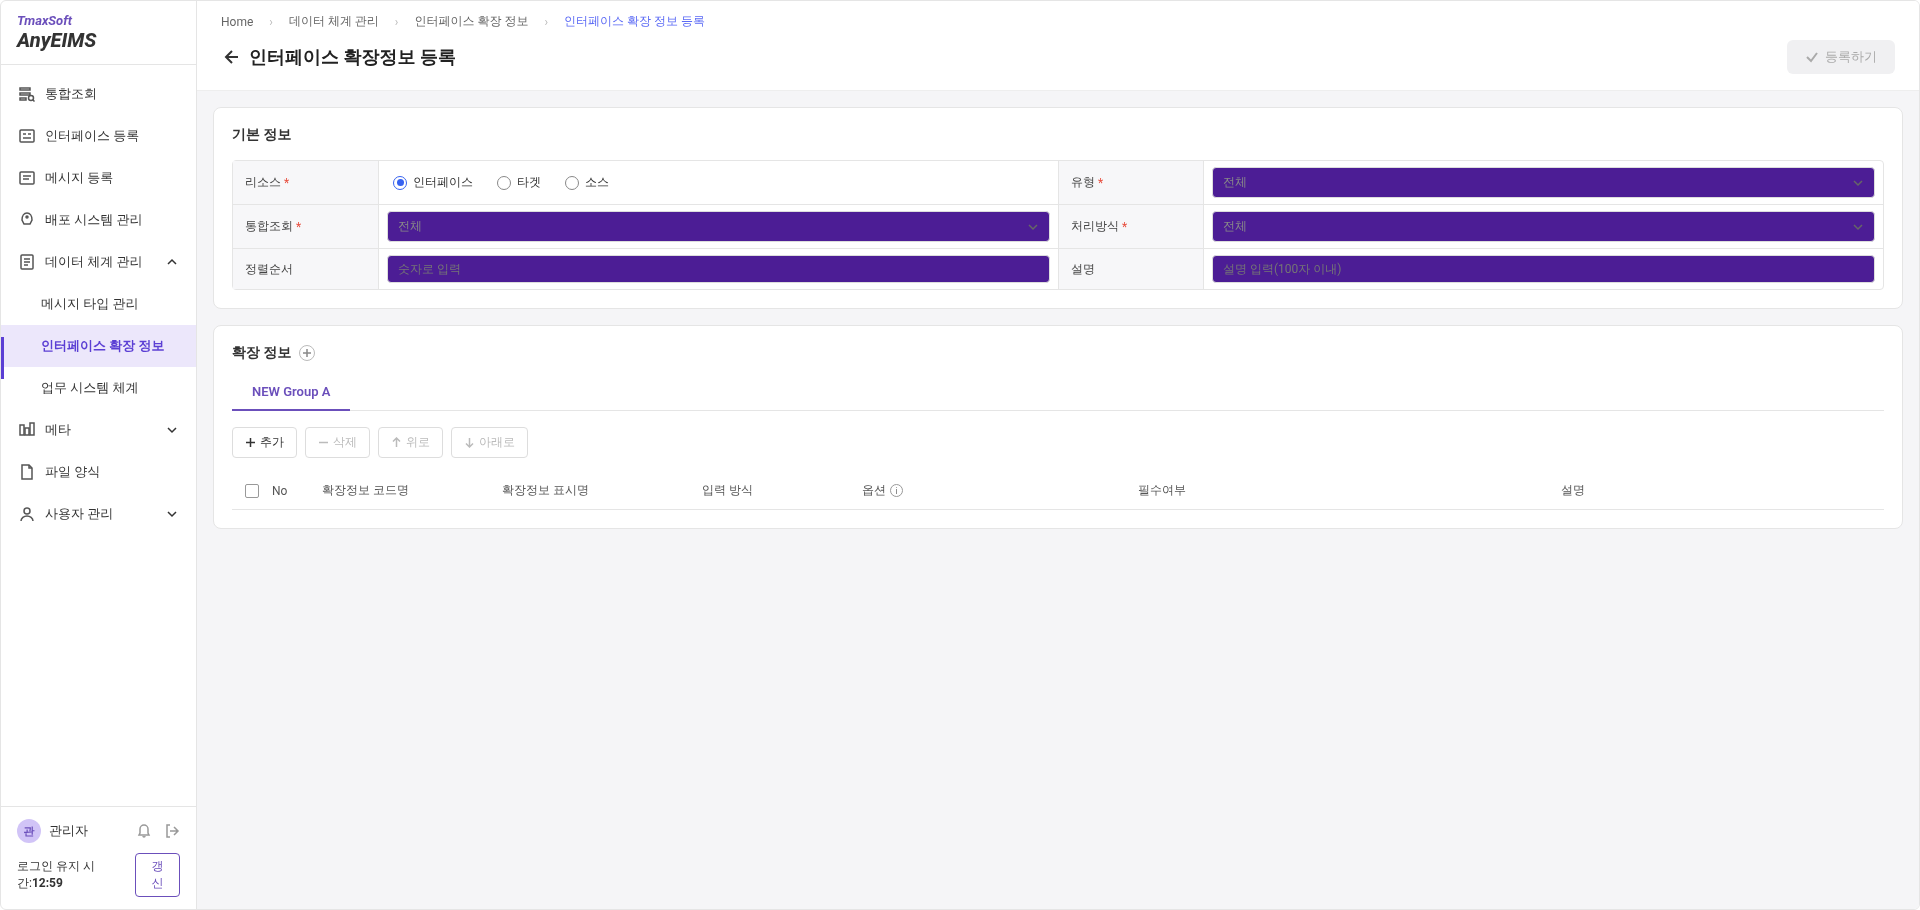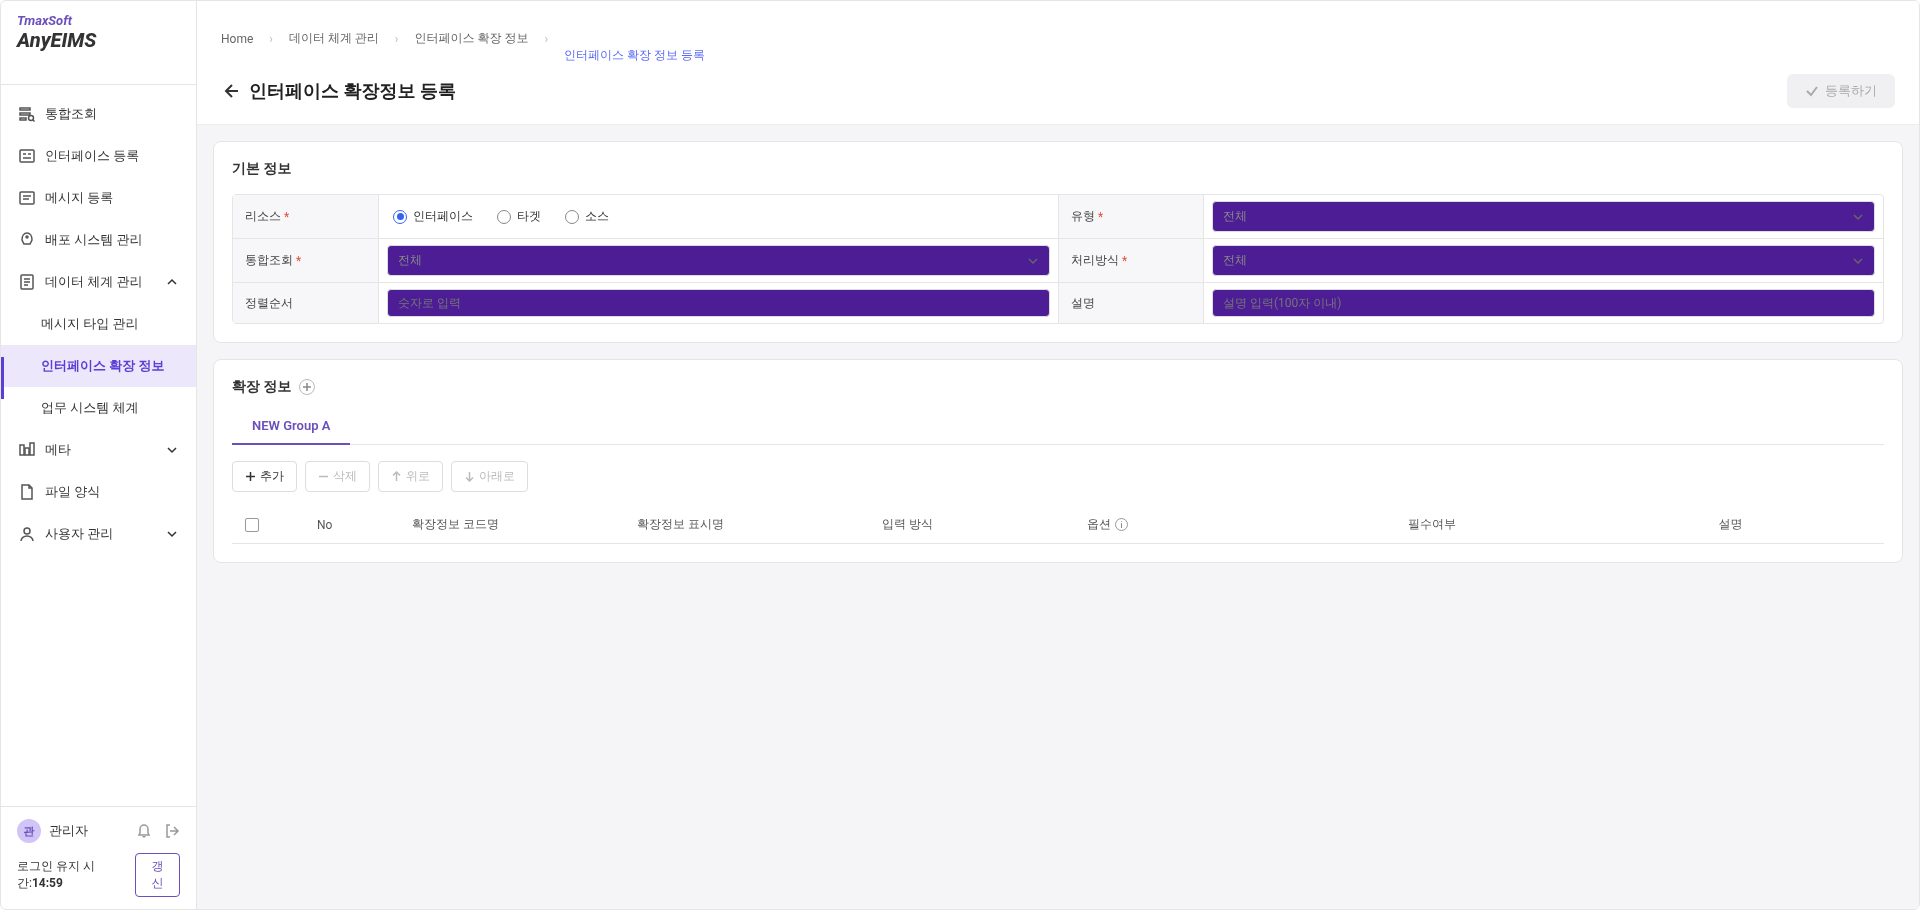--- a/index.html
+++ b/index.html
@@ -1,21 +1,21 @@
 <!DOCTYPE html>
 <html><head>
   <meta charset="utf-8">
   <style>
     * { margin: 0; padding: 0; box-sizing: border-box; font-family: -apple-system, BlinkMacSystemFont, "Segoe UI", Roboto, sans-serif; }
     body { background: #fff; color: #333; font-size: 13px; }
     .app { display: flex; height: 910px; border: 1px solid #e5e5e5; border-radius: 6px; overflow: hidden; }
     
     
     .sidebar { width: 196px; border-right: 1px solid #e5e5e5; display: flex; flex-direction: column; }
-    .logo-area { padding: 12px 16px 32px; border-bottom: 1px solid #e5e5e5; }
+    .logo-area { padding: 12px 16px 12px; border-bottom: 1px solid #e5e5e5; }
     .logo-brand { color: #6b4fbb; font-size: 13px; font-weight: 700; font-style: italic; }
     .logo-title { color: #333; font-size: 20px; font-weight: 800; font-style: italic; }
     .nav { flex: 1; overflow-y: auto; padding-top: 8px; }
     .nav-item { display: flex; align-items: center; gap: 10px; padding: 12px 18px; cursor: pointer; color: #333; font-size: 13px; position: relative; }
     .nav-item.expandable { justify-content: space-between; }
     .nav-item-left { display: flex; align-items: center; gap: 10px; }
     .nav-icon { width: 16px; height: 16px; display: inline-flex; align-items: center; justify-content: center; color: #555; }
     .nav-sub { padding-left: 40px; padding-top: 12px; padding-bottom: 12px; cursor: pointer; font-size: 13px; }
     .nav-sub.active { background: #ece7fb; color: #5b3fd4; font-weight: 600; }
     .nav-sub.active::before { content: ''; position: absolute; left: 0; width: 3px; height: 100%; background: #5b3fd4; }
@@ -29,21 +29,21 @@
     .avatar { width: 24px; height: 24px; border-radius: 50%; background: #d1c4f7; color: #6b4fbb; display: flex; align-items: center; justify-content: center; font-size: 11px; font-weight: 600; }
     .user-icons { display: flex; gap: 12px; color: #999; }
     .session-row { display: flex; align-items: center; justify-content: space-between; font-size: 12px; }
     .refresh-btn { border: 1px solid #6b4fbb; color: #6b4fbb; background: #fff; border-radius: 4px; padding: 4px 10px; font-size: 12px; cursor: pointer; }
     
     
     .main { flex: 1; background: #f5f5f7; display: flex; flex-direction: column; overflow: hidden; }
     .main-header { background: #fff; padding: 12px 24px 16px; border-bottom: 1px solid #eee; }
     .breadcrumb { display: flex; align-items: center; gap: 16px; font-size: 12px; color: #666; margin-bottom: 10px; }
     .breadcrumb .crumb { color: #666; }
-    .breadcrumb .crumb.active { color: #5b6af5; margin-top: 34px; }
+    .breadcrumb .crumb.active { color: #5b6af5; }
     .breadcrumb .sep { color: #bbb; }
     .title-row { display: flex; align-items: center; justify-content: space-between; }
     .title-left { display: flex; align-items: center; gap: 10px; }
     .back-icon { width: 18px; height: 18px; cursor: pointer; }
     .page-title { font-size: 18px; font-weight: 700; color: #222; }
     .register-btn { background: #f0f0f2; color: #aaa; border: none; border-radius: 6px; padding: 8px 18px; font-size: 13px; display: flex; align-items: center; gap: 6px; cursor: not-allowed; }
     
     .main-body { flex: 1; padding: 16px; overflow-y: auto; }
     
     
@@ -76,21 +76,21 @@
     .tabs { display: flex; border-bottom: 1px solid #e5e5e5; margin-bottom: 16px; }
     .tab { padding: 10px 20px; font-size: 13px; cursor: pointer; }
     .tab.active { color: #6b4fbb; font-weight: 600; border-bottom: 2px solid #6b4fbb; margin-bottom: -1px; }
     
     .action-row { display: flex; gap: 8px; margin-bottom: 14px; }
     .action-btn { border: 1px solid #ddd; background: #fff; border-radius: 4px; padding: 6px 12px; font-size: 12px; display: flex; align-items: center; gap: 4px; cursor: pointer; color: #333; }
     .action-btn.disabled { color: #bbb; cursor: not-allowed; }
     
     
     .data-table { width: 100%; }
-    .table-head { display: grid; grid-template-columns: 40px 50px 180px 200px 160px 200px 200px 1fr; padding: 10px 0; border-bottom: 1px solid #e5e5e5; font-size: 12px; color: #555; gap: 45px; }
+    .table-head { display: grid; grid-template-columns: 40px 50px 180px 200px 160px 200px 200px 1fr; padding: 10px 0; border-bottom: 1px solid #e5e5e5; font-size: 12px; color: #555; }
     .th { display: flex; align-items: center; gap: 4px; }
     .checkbox { width: 14px; height: 14px; border: 1.5px solid #999; border-radius: 2px; }
     .info-icon { width: 13px; height: 13px; border: 1px solid #999; border-radius: 50%; display: inline-flex; align-items: center; justify-content: center; font-size: 9px; color: #777; }
     
     .empty-state { text-align: center; padding: 50px 0; color: #555; font-size: 13px; line-height: 1.6; }
     
     svg { display: block; }
   </style>
 </head>
 <body>
@@ -232,21 +232,21 @@
           </span>
           <span>
             <svg width="16" height="16" viewBox="0 0 16 16" fill="none" stroke="currentColor" stroke-width="1.5">
                 <path d="M6 2H3v12h3M10 4l4 4-4 4M6 8h8"></path>
               </svg>
           </span>
         </div>
       </div>
       <div class="session-row">
         <span>
-          <span>로그인 유지 시간:</span><b>14:59</b>
+          <span>로그인 유지 시간:</span><b>12:59</b>
         </span>
         <button class="refresh-btn">갱신</button>
       </div>
     </div>
   </aside>
 
   <main class="main">
     <div class="main-header">
       <div class="breadcrumb">
         <span class="crumb">Home</span>

